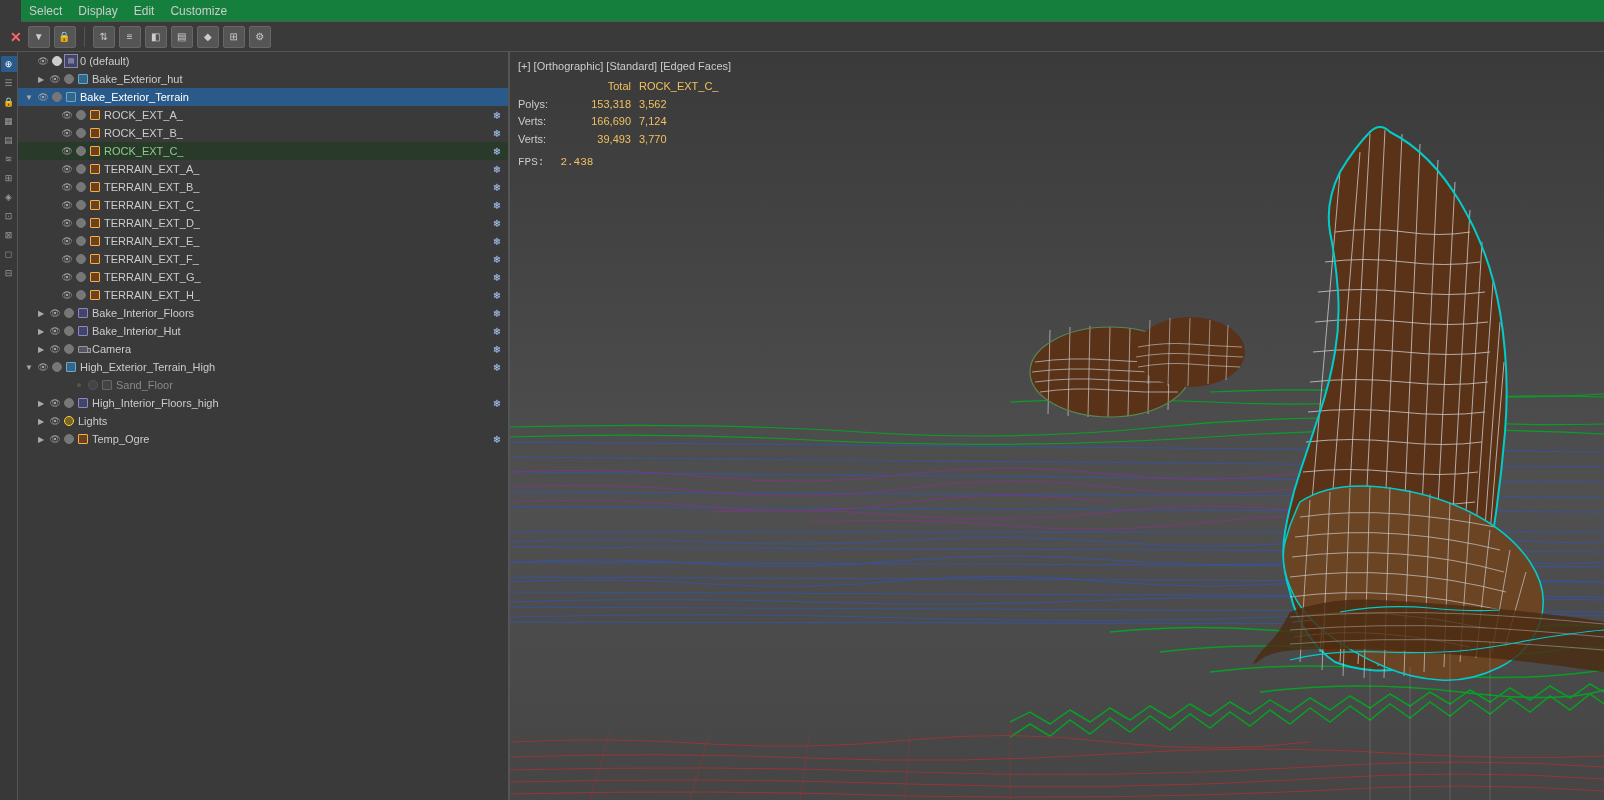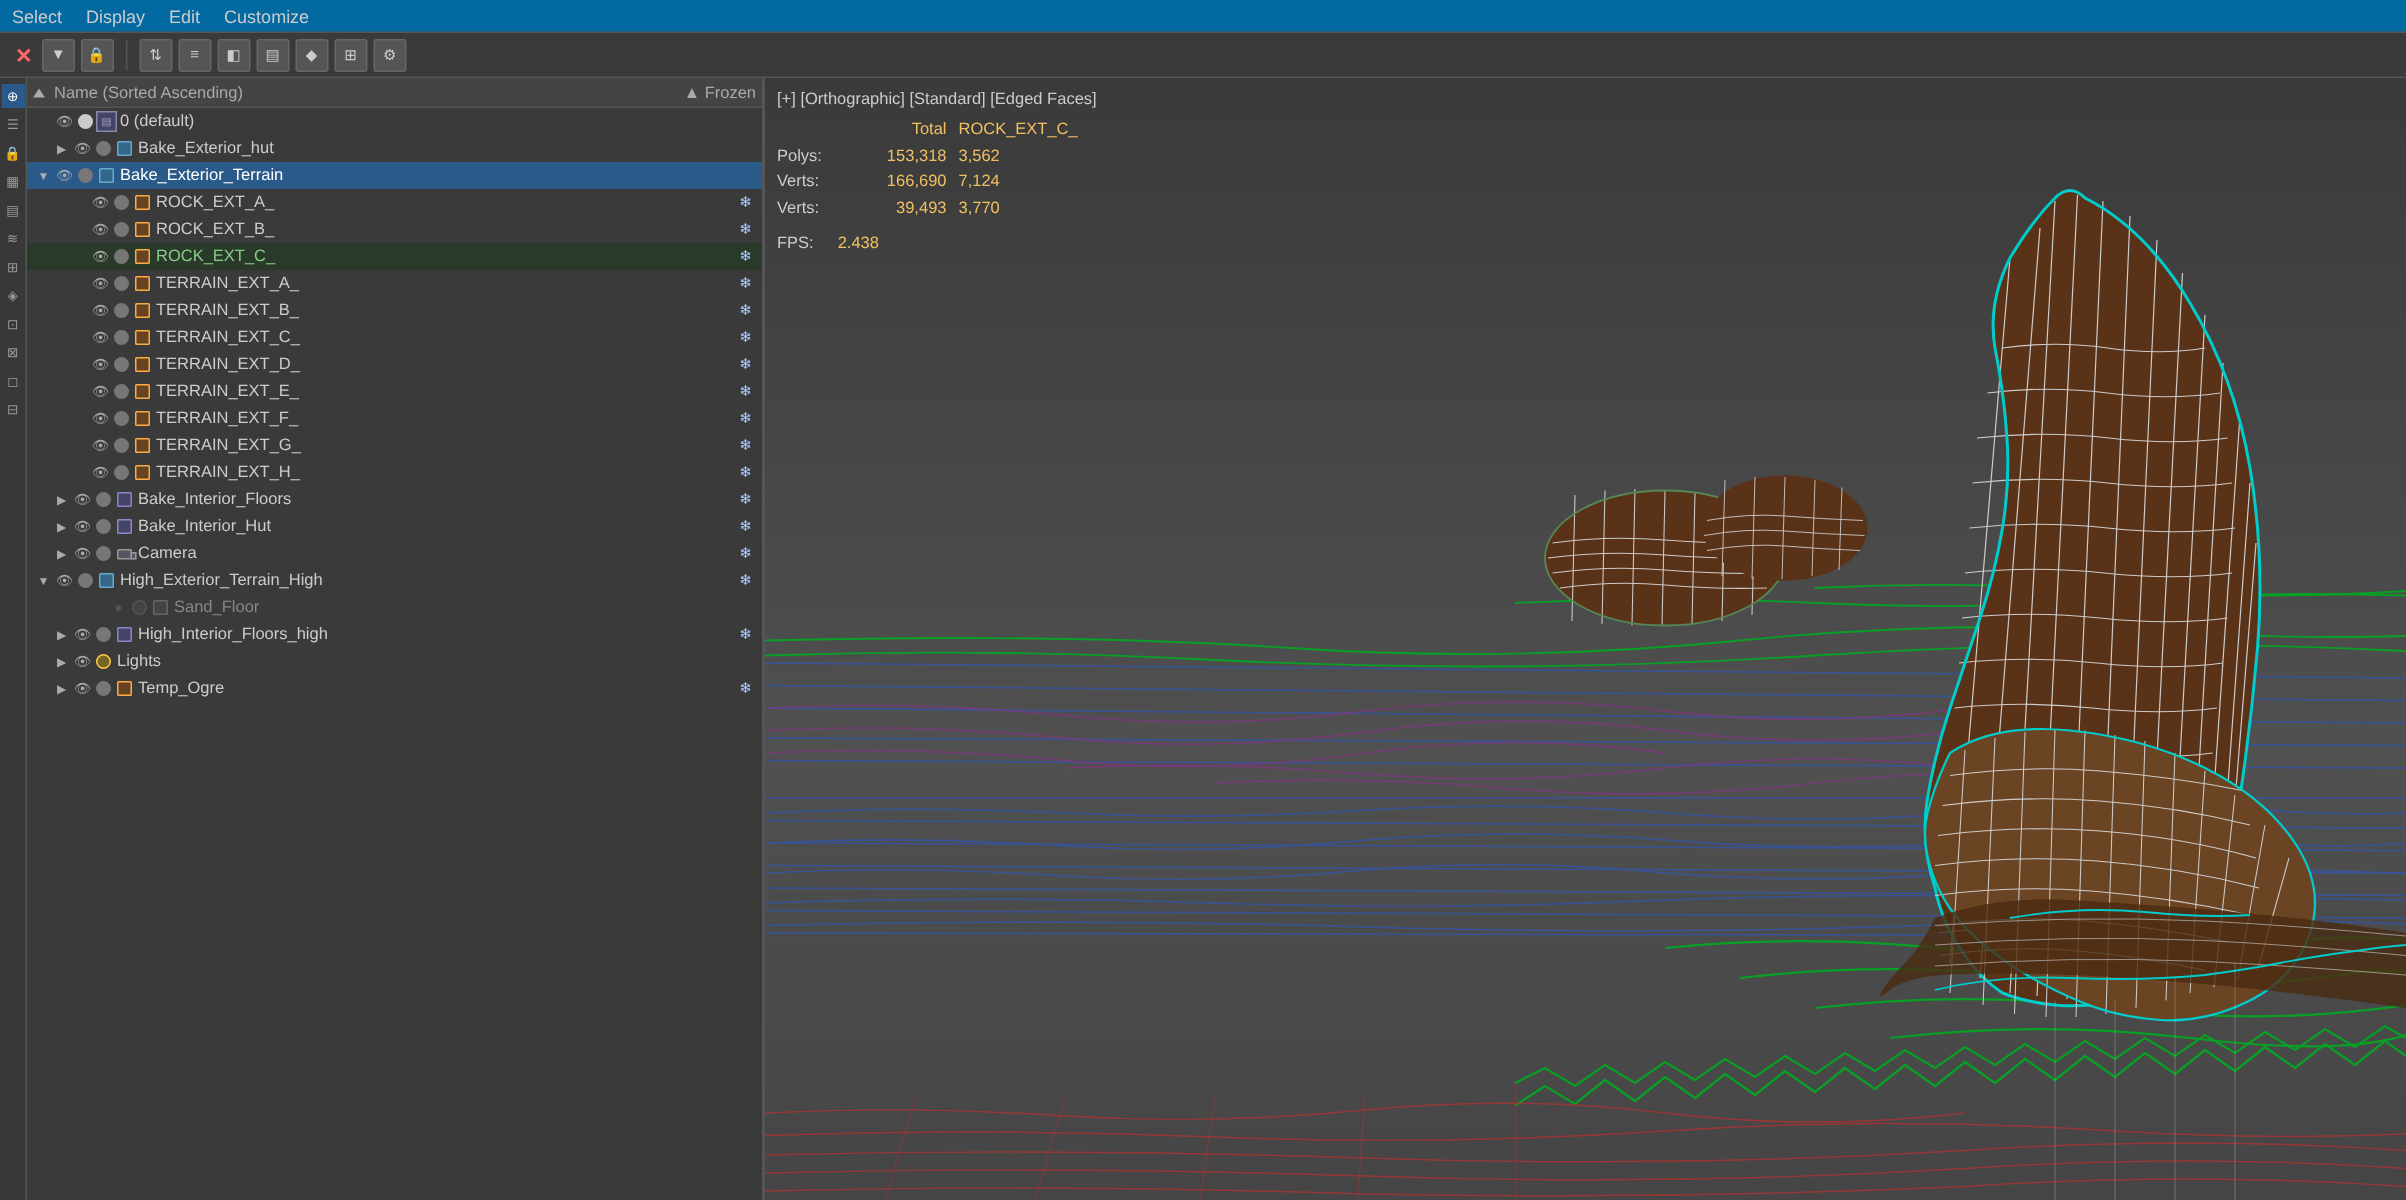--- a/index.html
+++ b/index.html
@@ -11,27 +11,28 @@
       font-size: 12px;
       color: #cccccc;
       overflow: hidden;
       display: flex;
       flex-direction: column;
     }
 
     
     #menu-bar {
       height: 22px;
-      background: #0369a1;
+      background: #15803d;
       display: flex;
       align-items: center;
       padding: 0 8px;
       gap: 16px;
       border-bottom: 1px solid #555;
       flex-shrink: 0;
+      margin-left: 21px;
     }
     .menu-item {
       color: #cccccc;
       font-size: 12px;
       cursor: pointer;
     }
 
     
     #toolbar {
       height: 30px;
@@ -195,20 +196,21 @@
       color: #f0c060;
       min-width: 60px;
       text-align: right;
     }
     .stat-selected {
       color: #f0c060;
       min-width: 40px;
     }
     .fps-row {
       margin-top: 6px;
+      font-family: Liberation Mono, monospace;
     }
     .fps-label {
       color: #cccccc;
     }
     .fps-value {
       color: #f0c060;
     }
 
     
     #viewport-canvas {
@@ -327,27 +329,20 @@
       <div class="side-icon">⊞</div>
       <div class="side-icon">◈</div>
       <div class="side-icon">⊡</div>
       <div class="side-icon">⊠</div>
       <div class="side-icon">◻</div>
       <div class="side-icon">⊟</div>
     </div>
 
     <div id="scene-content">
 
-      <div class="scene-col-header">
-        <div class="col-name">
-          <span style="width:0;height:0;border-left:4px solid transparent;border-right:4px solid transparent;border-bottom:6px solid #aaa;display:inline-block;margin-right:3px;"></span>
-          <span>Name (Sorted Ascending)</span>
-        </div>
-        <div class="col-frozen">▲ Frozen</div>
-      </div>
 
       <div id="scene-tree">
 
         <div class="tree-row">
           <div class="row-left">
             <div class="row-indent" style="width:4px"></div>
             <div class="expand-icon">&nbsp;</div>
             <div class="eye-icon">👁</div>
             <div class="dot-icon white"></div>
             <div style="width:14px;height:14px;background:#446;border:1px solid #88a;display:flex;align-items:center;justify-content:center;font-size:7px;color:#aac;flex-shrink:0;">▤</div>

